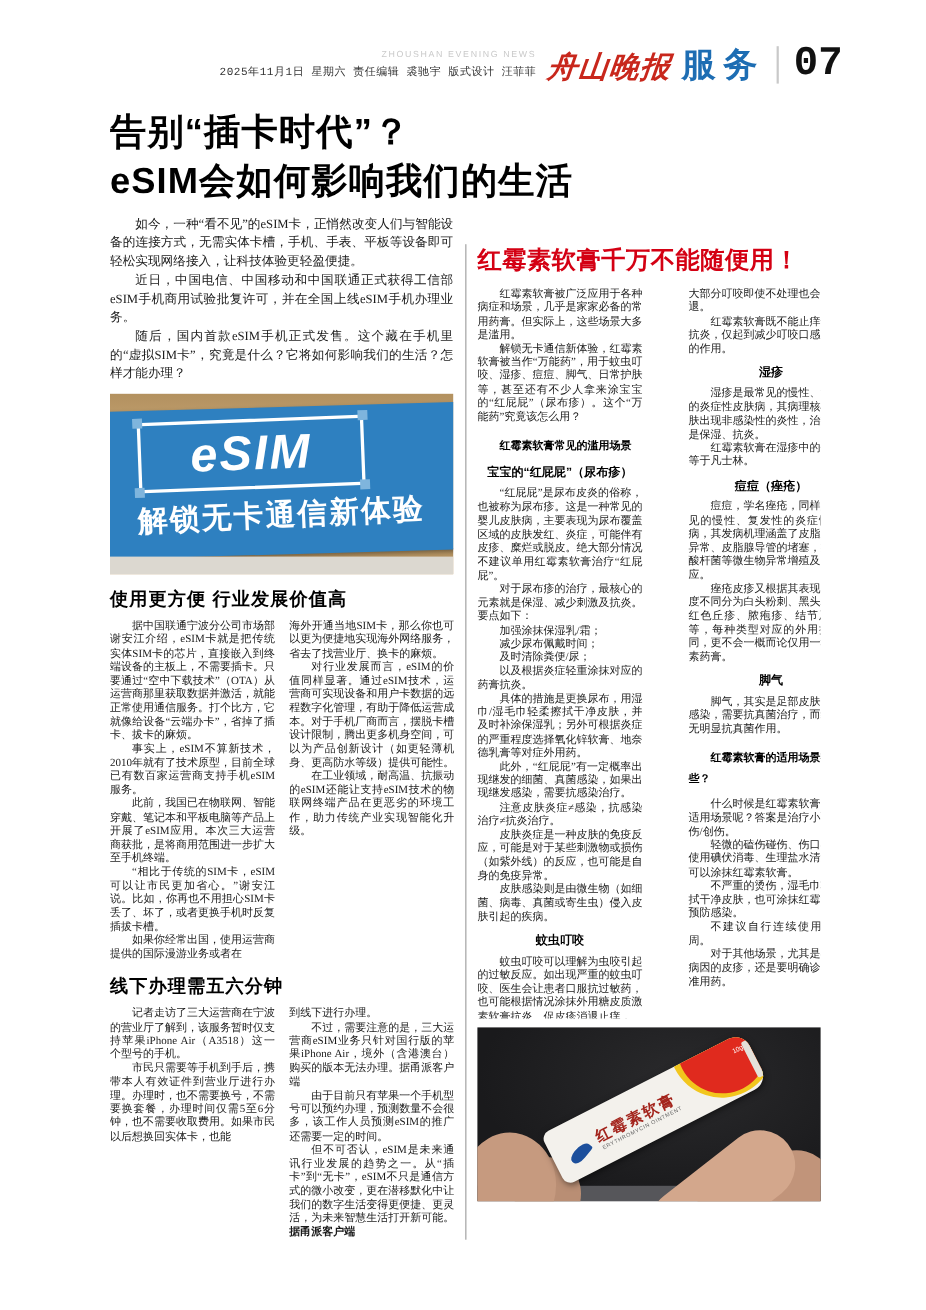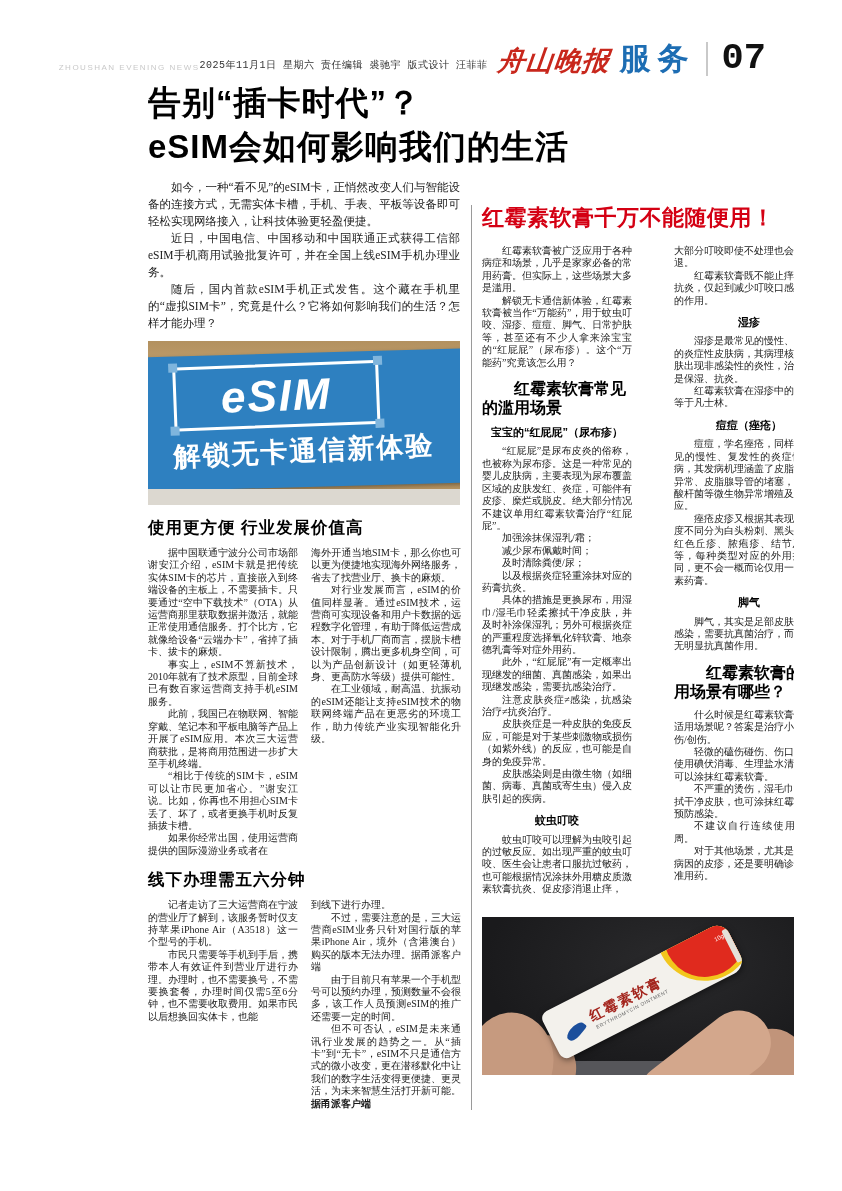--- a/index.html
+++ b/index.html
@@ -8,49 +8,49 @@
     --masthead-red:#c8271c;
     --banner-blue:#2e80c0;
   }
   html,body{margin:0;padding:0;background:#fff;}
   body{width:842px;height:1191px;overflow:hidden;
        font-family:"Liberation Serif","DejaVu Serif",serif;color:#1a1a1a;}
   .page{position:relative;width:842px;height:1191px;background:#fff;overflow:hidden;}
 
   
   .hdr{position:absolute;top:40px;right:76px;display:flex;align-items:flex-end;gap:10px;}
-  .hdr-meta{display:flex;flex-direction:row;align-items:flex-end;padding-bottom:4px;}
+  .hdr-meta{display:flex;flex-direction:column;align-items:flex-end;padding-bottom:4px;}
   .hdr-en{font-family:"Liberation Sans",sans-serif;font-size:8px;color:#c9c9c9;letter-spacing:1.5px;}
   .hdr-date{font-family:Liberation Mono, monospace;font-size:10px;color:#333;margin-top:4px;letter-spacing:.5px;}
   .hdr-logo{font-family:"Liberation Serif",serif;font-style:italic;font-weight:bold;
             font-size:27px;color:var(--masthead-red);line-height:30px;letter-spacing:1px;transform:skewX(-6deg);}
   .hdr-sect{font-family:"Liberation Sans",sans-serif;font-weight:900;font-size:31px;
             color:var(--section-blue);letter-spacing:7px;line-height:34px;}
   .hdr-bar{width:2px;height:34px;background:#c9c9c9;margin:0 4px 0 0;}
   .hdr-num{font-family:Liberation Mono, monospace;font-weight:bold;font-size:37px;line-height:36px;color:#111;}
 
   
-  .content{position:absolute;left:100px;top:81px;width:666px;margin-left:48px;}
+  .content{position:absolute;left:100px;top:98px;width:666px;}
   .headline{font-family:"Liberation Sans","DejaVu Sans",sans-serif;font-weight:900;
             font-size:33px;line-height:44px;color:#000;letter-spacing:1px;}
   .row{display:flex;margin-top:10px;}
   .lcol{width:312px;flex:none;}
   .vdiv{width:1px;flex:none;background:#9a9a9a;margin:26px 10px 0 11px;}
   .rcol{width:312px;flex:none;}
 
   
   .intro{font-size:11.5px;line-height:17px;text-align:justify;}
   .intro .it-p{text-indent:2em;margin:0;}
   .sec-h{font-family:"Liberation Sans",sans-serif;font-weight:900;font-size:16.5px;
          color:#000;margin:12px 0 8px 0;letter-spacing:1px;}
   .cols{display:flex;gap:13px;}
   .col{width:150px;flex:none;font-size:10px;line-height:12.4px;text-align:justify;}
   .it-p{text-indent:2em;margin:0;}
   .it-cont{text-indent:0;margin:0;}
-  .it-h2{font-family:"Liberation Sans",sans-serif;font-weight:900;font-size:16px;
+  .it-h2{font-family:"Liberation Sans",sans-serif;font-weight:900;font-size:10px;
          line-height:19px;text-indent:2em;text-align:left;margin:10px 0 8px 0;color:#000;}
   .it-h3{font-family:"Liberation Sans",sans-serif;font-weight:bold;font-size:11px;
          text-align:center;text-indent:0;margin:9px 0 7px 0;color:#000;}
   .inline-credit{font-family:"Liberation Sans",sans-serif;font-weight:bold;}
 
   
   .photo1{position:relative;width:312px;height:164px;margin:9px 0 4px 0;overflow:hidden;
           background:linear-gradient(180deg,#b3915f 0%,#c3a272 22%,#b3915f 100%);}
   .p1-floor{position:absolute;left:0;right:0;bottom:0;height:16px;background:#dcd8d0;}
   .p1-board{position:absolute;left:-8px;top:12px;width:326px;height:134px;background:var(--banner-blue);
@@ -60,21 +60,21 @@
   .p1-frame .cnr{position:absolute;width:9px;height:9px;background:#7fb5dd;}
   .cnr.a{left:-7px;top:-7px;} .cnr.b{right:-7px;top:-7px;}
   .cnr.c{left:-7px;bottom:-7px;} .cnr.d{right:-7px;bottom:-7px;}
   .p1-esim{font-family:"Liberation Sans",sans-serif;font-weight:900;font-style:italic;
            font-size:44px;color:#fff;letter-spacing:2px;line-height:44px;}
   .p1-slogan{position:absolute;left:0;right:0;top:80px;text-align:center;
              font-family:"Liberation Sans",sans-serif;font-weight:900;font-size:27px;
              color:#fff;letter-spacing:2px;transform:rotate(-1deg);}
 
   
-  .side-title{font-family:Liberation Mono, monospace;font-weight:900;font-size:22px;
+  .side-title{font-family:Liberation Sans, sans-serif;font-weight:900;font-size:22px;
               line-height:30px;color:var(--headline-red);margin:26px 0 10px 0;letter-spacing:.5px;}
   .rcols{height:664px;overflow:hidden;gap:42px;}
 
   
   .photo2{position:relative;width:312px;height:158px;margin-top:8px;overflow:hidden;
           background:radial-gradient(ellipse at 60% 30%,#2a2a2c 0%,#1a1a1c 70%);}
   .p2-table{position:absolute;left:0;right:0;bottom:0;height:14px;background:#56565a;}
   .p2-thumb{position:absolute;left:-14px;bottom:-34px;width:86px;height:96px;background:#c69a7f;
             border-radius:46% 54% 42% 50%;transform:rotate(18deg);}
   .p2-thumb2{position:absolute;left:34px;bottom:-30px;width:60px;height:70px;background:#b98e74;
@@ -181,20 +181,21 @@
         <div class="side-title">
           <div>红霉素软膏千万不能随便用！</div>
         </div>
         <div class="cols rcols">
           <div class="col">
               <div class="it-p">红霉素软膏被广泛应用于各种病症和场景，几乎是家家必备的常用药膏。但实际上，这些场景大多是滥用。</div>
               <div class="it-p">解锁无卡通信新体验，红霉素软膏被当作“万能药”，用于蚊虫叮咬、湿疹、痘痘、脚气、日常护肤等，甚至还有不少人拿来涂宝宝的“红屁屁”（尿布疹）。这个“万能药”究竟该怎么用？</div>
               <div class="it-h2">红霉素软膏常见的滥用场景</div>
               <div class="it-h3">宝宝的“红屁屁”（尿布疹）</div>
               <div class="it-p">“红屁屁”是尿布皮炎的俗称，也被称为尿布疹。这是一种常见的婴儿皮肤病，主要表现为尿布覆盖区域的皮肤发红、炎症，可能伴有皮疹、糜烂或脱皮。绝大部分情况不建议单用红霉素软膏治疗“红屁屁”。</div>
+              <div class="it-p">对于尿布疹的治疗，最核心的元素就是保湿、减少刺激及抗炎。要点如下：</div>
               <div class="it-p">加强涂抹保湿乳/霜；</div>
               <div class="it-p">减少尿布佩戴时间；</div>
               <div class="it-p">及时清除粪便/尿；</div>
               <div class="it-p">以及根据炎症轻重涂抹对应的药膏抗炎。</div>
               <div class="it-p">具体的措施是更换尿布，用湿巾/湿毛巾轻柔擦拭干净皮肤，并及时补涂保湿乳；另外可根据炎症的严重程度选择氧化锌软膏、地奈德乳膏等对症外用药。</div>
               <div class="it-p">此外，“红屁屁”有一定概率出现继发的细菌、真菌感染，如果出现继发感染，需要抗感染治疗。</div>
               <div class="it-p">注意皮肤炎症≠感染，抗感染治疗≠抗炎治疗。</div>
               <div class="it-p">皮肤炎症是一种皮肤的免疫反应，可能是对于某些刺激物或损伤（如紫外线）的反应，也可能是自身的免疫异常。</div>
               <div class="it-p">皮肤感染则是由微生物（如细菌、病毒、真菌或寄生虫）侵入皮肤引起的疾病。</div>
               <div class="it-h3">蚊虫叮咬</div>

